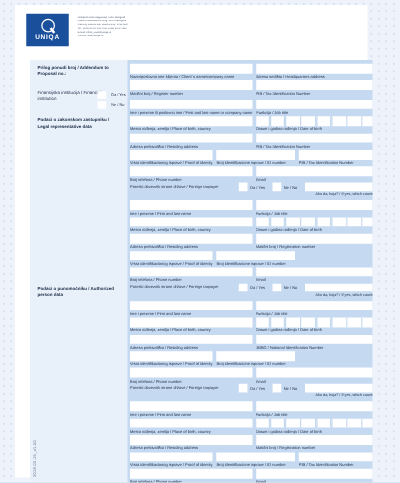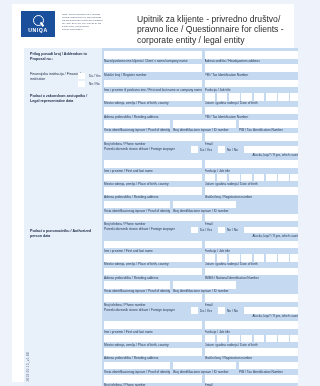--- a/index.html
+++ b/index.html
@@ -113,21 +113,20 @@
 
     <div class="company-lines">
       <div>UNIQA životno osiguranje a.d.o. Beograd</div>
       <div>Milutina Milankovića 134g, 11070 Beograd</div>
       <div>PIB broj 100000426, Matični broj: 17527357</div>
       <div>Tel.: (011) 20 24 100, Fax: (011) 20 24 160</div>
       <div>E-mail: office_zivot@uniqa.rs</div>
       <div>Internet: www.uniqa.rs</div>
     </div>
 
-    <div class="doc-title">Upitnik za klijente - privredno društvo/ pravno lice / Questionnaire for clients - corporate entity / legal entity</div>
   </div>
 
   <div class="panel">
     <div class="sidecol">
       <div class="sidecol-inner">
         <div class="side" style="top:4px;">Prilog ponudi broj / Addendum to Proposal no.:</div>
 
         <div class="side" style="top:24px; font-weight:normal;">Finansijska institucija / Financial institution</div>
 
         <div class="side" style="top:46px;">Podaci o zakonskom zastupniku / Legal representative data</div>

